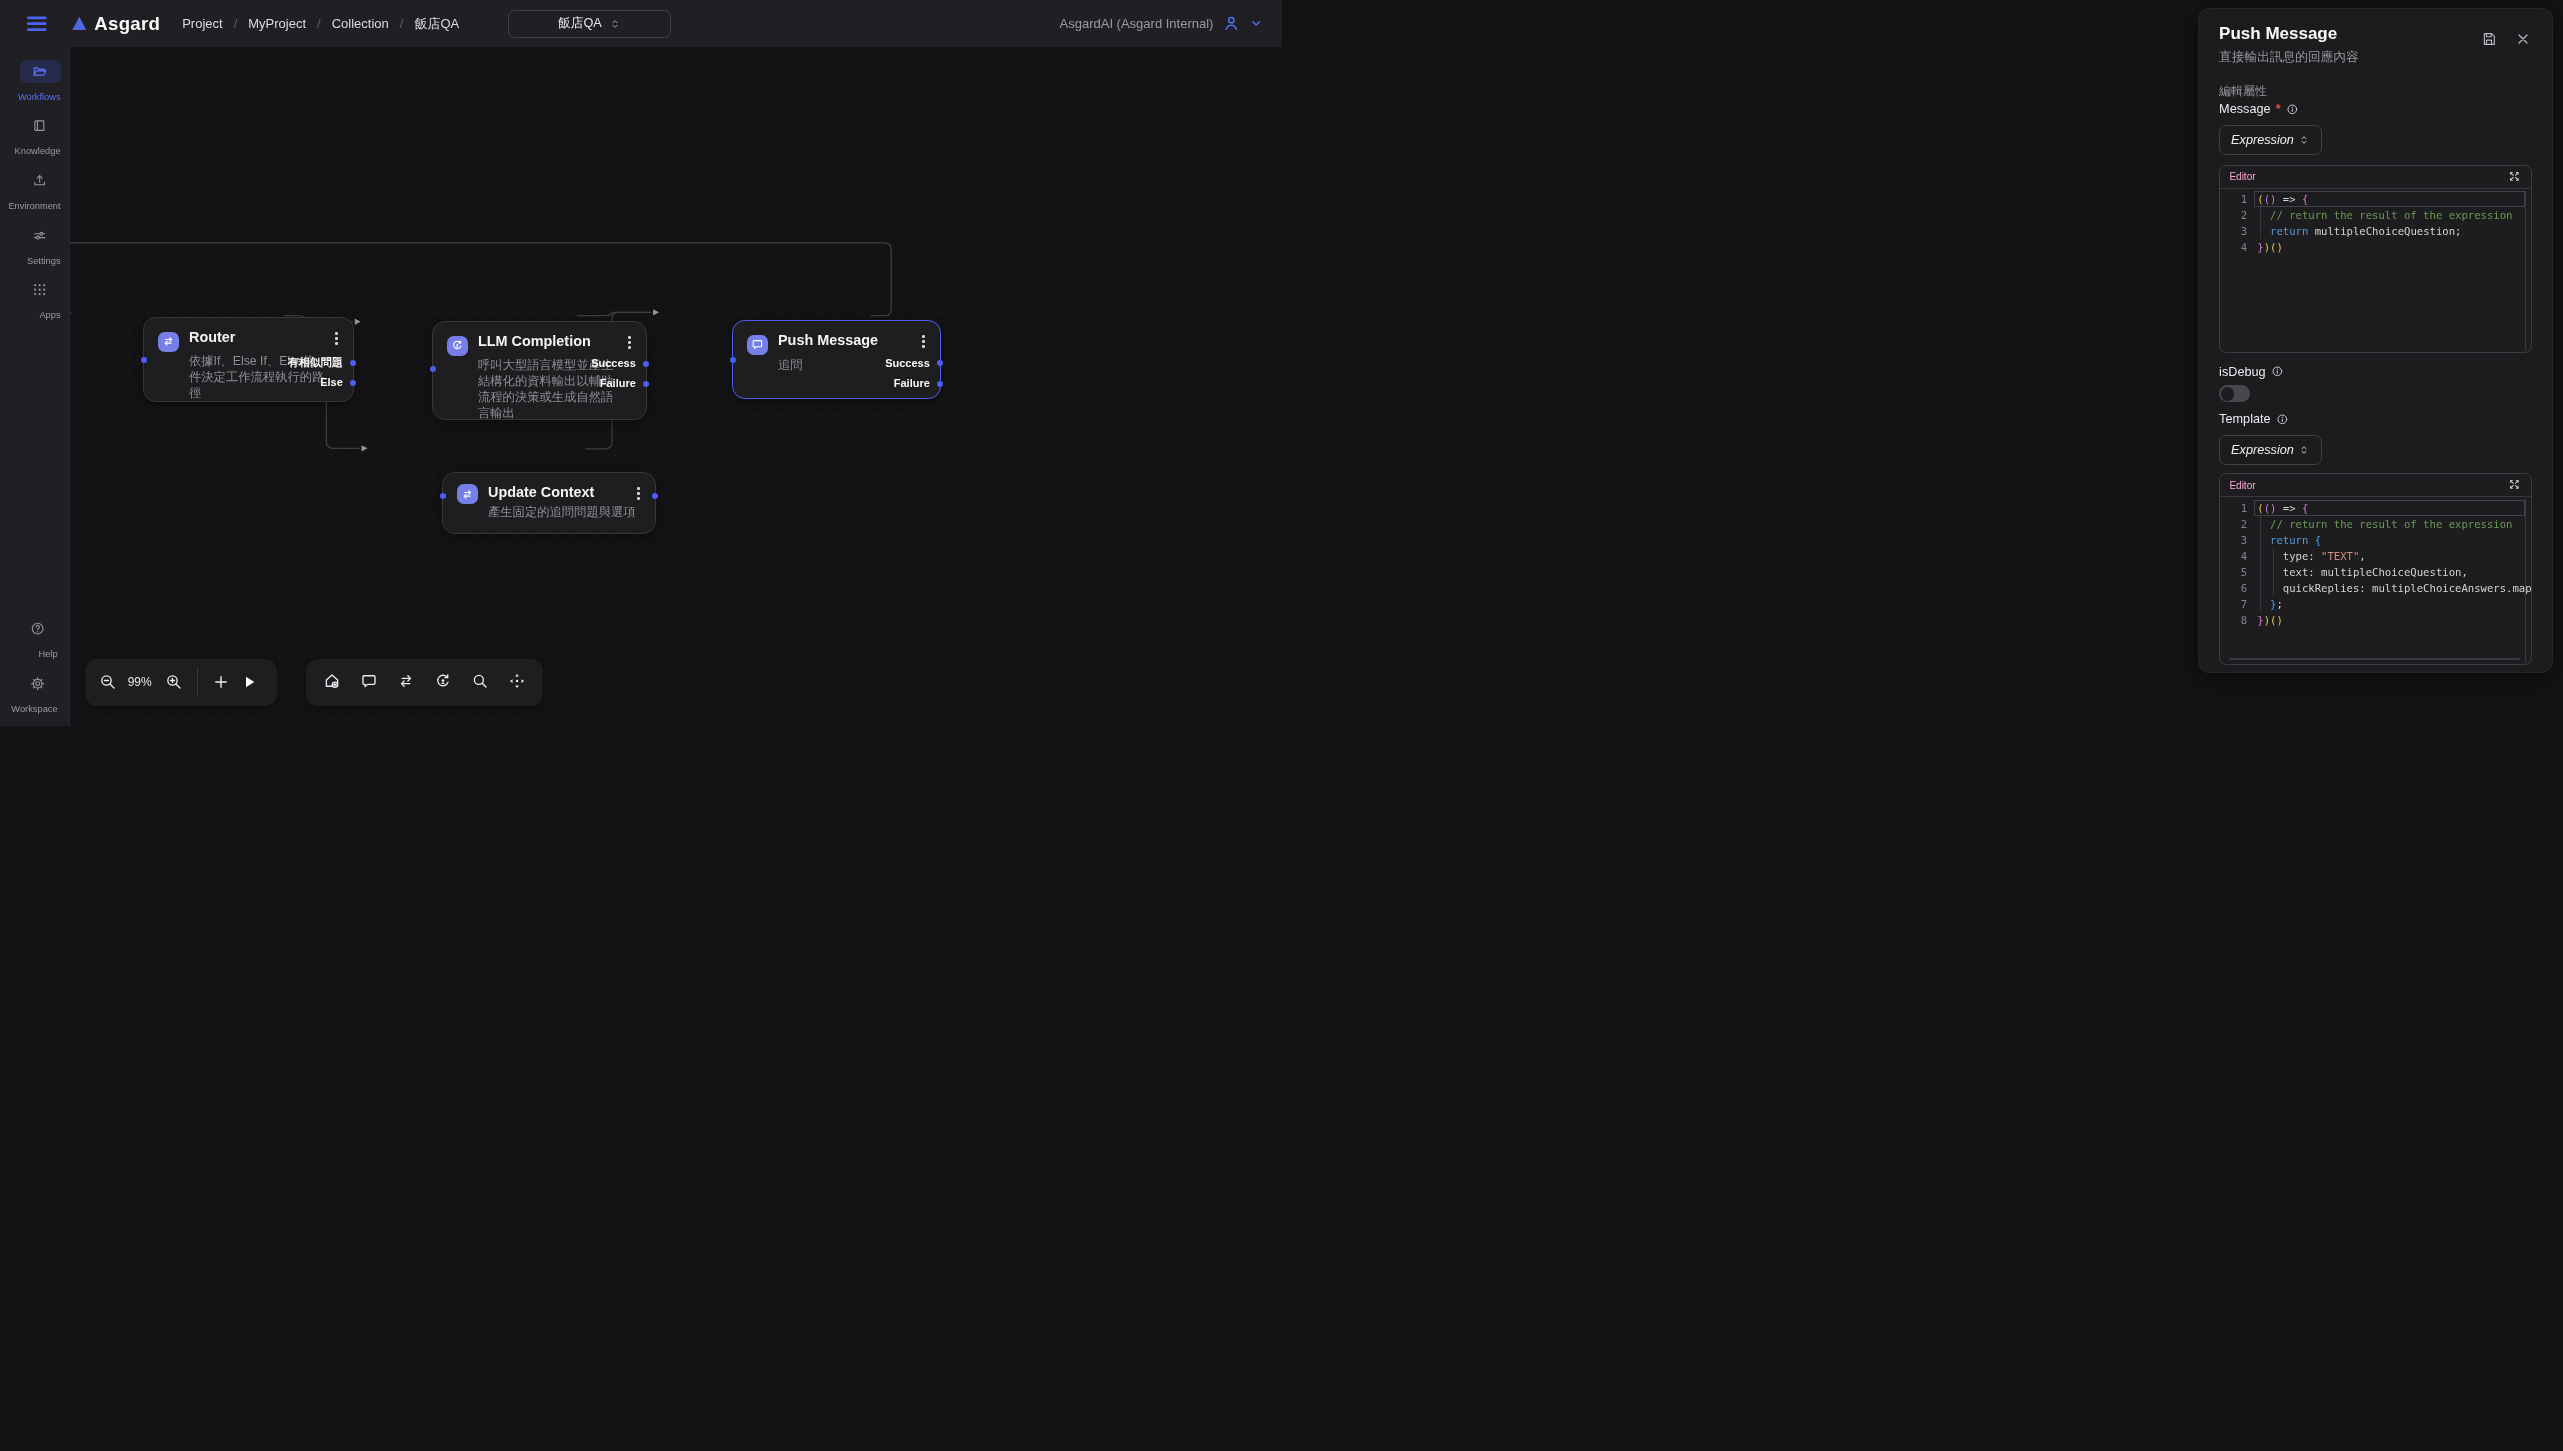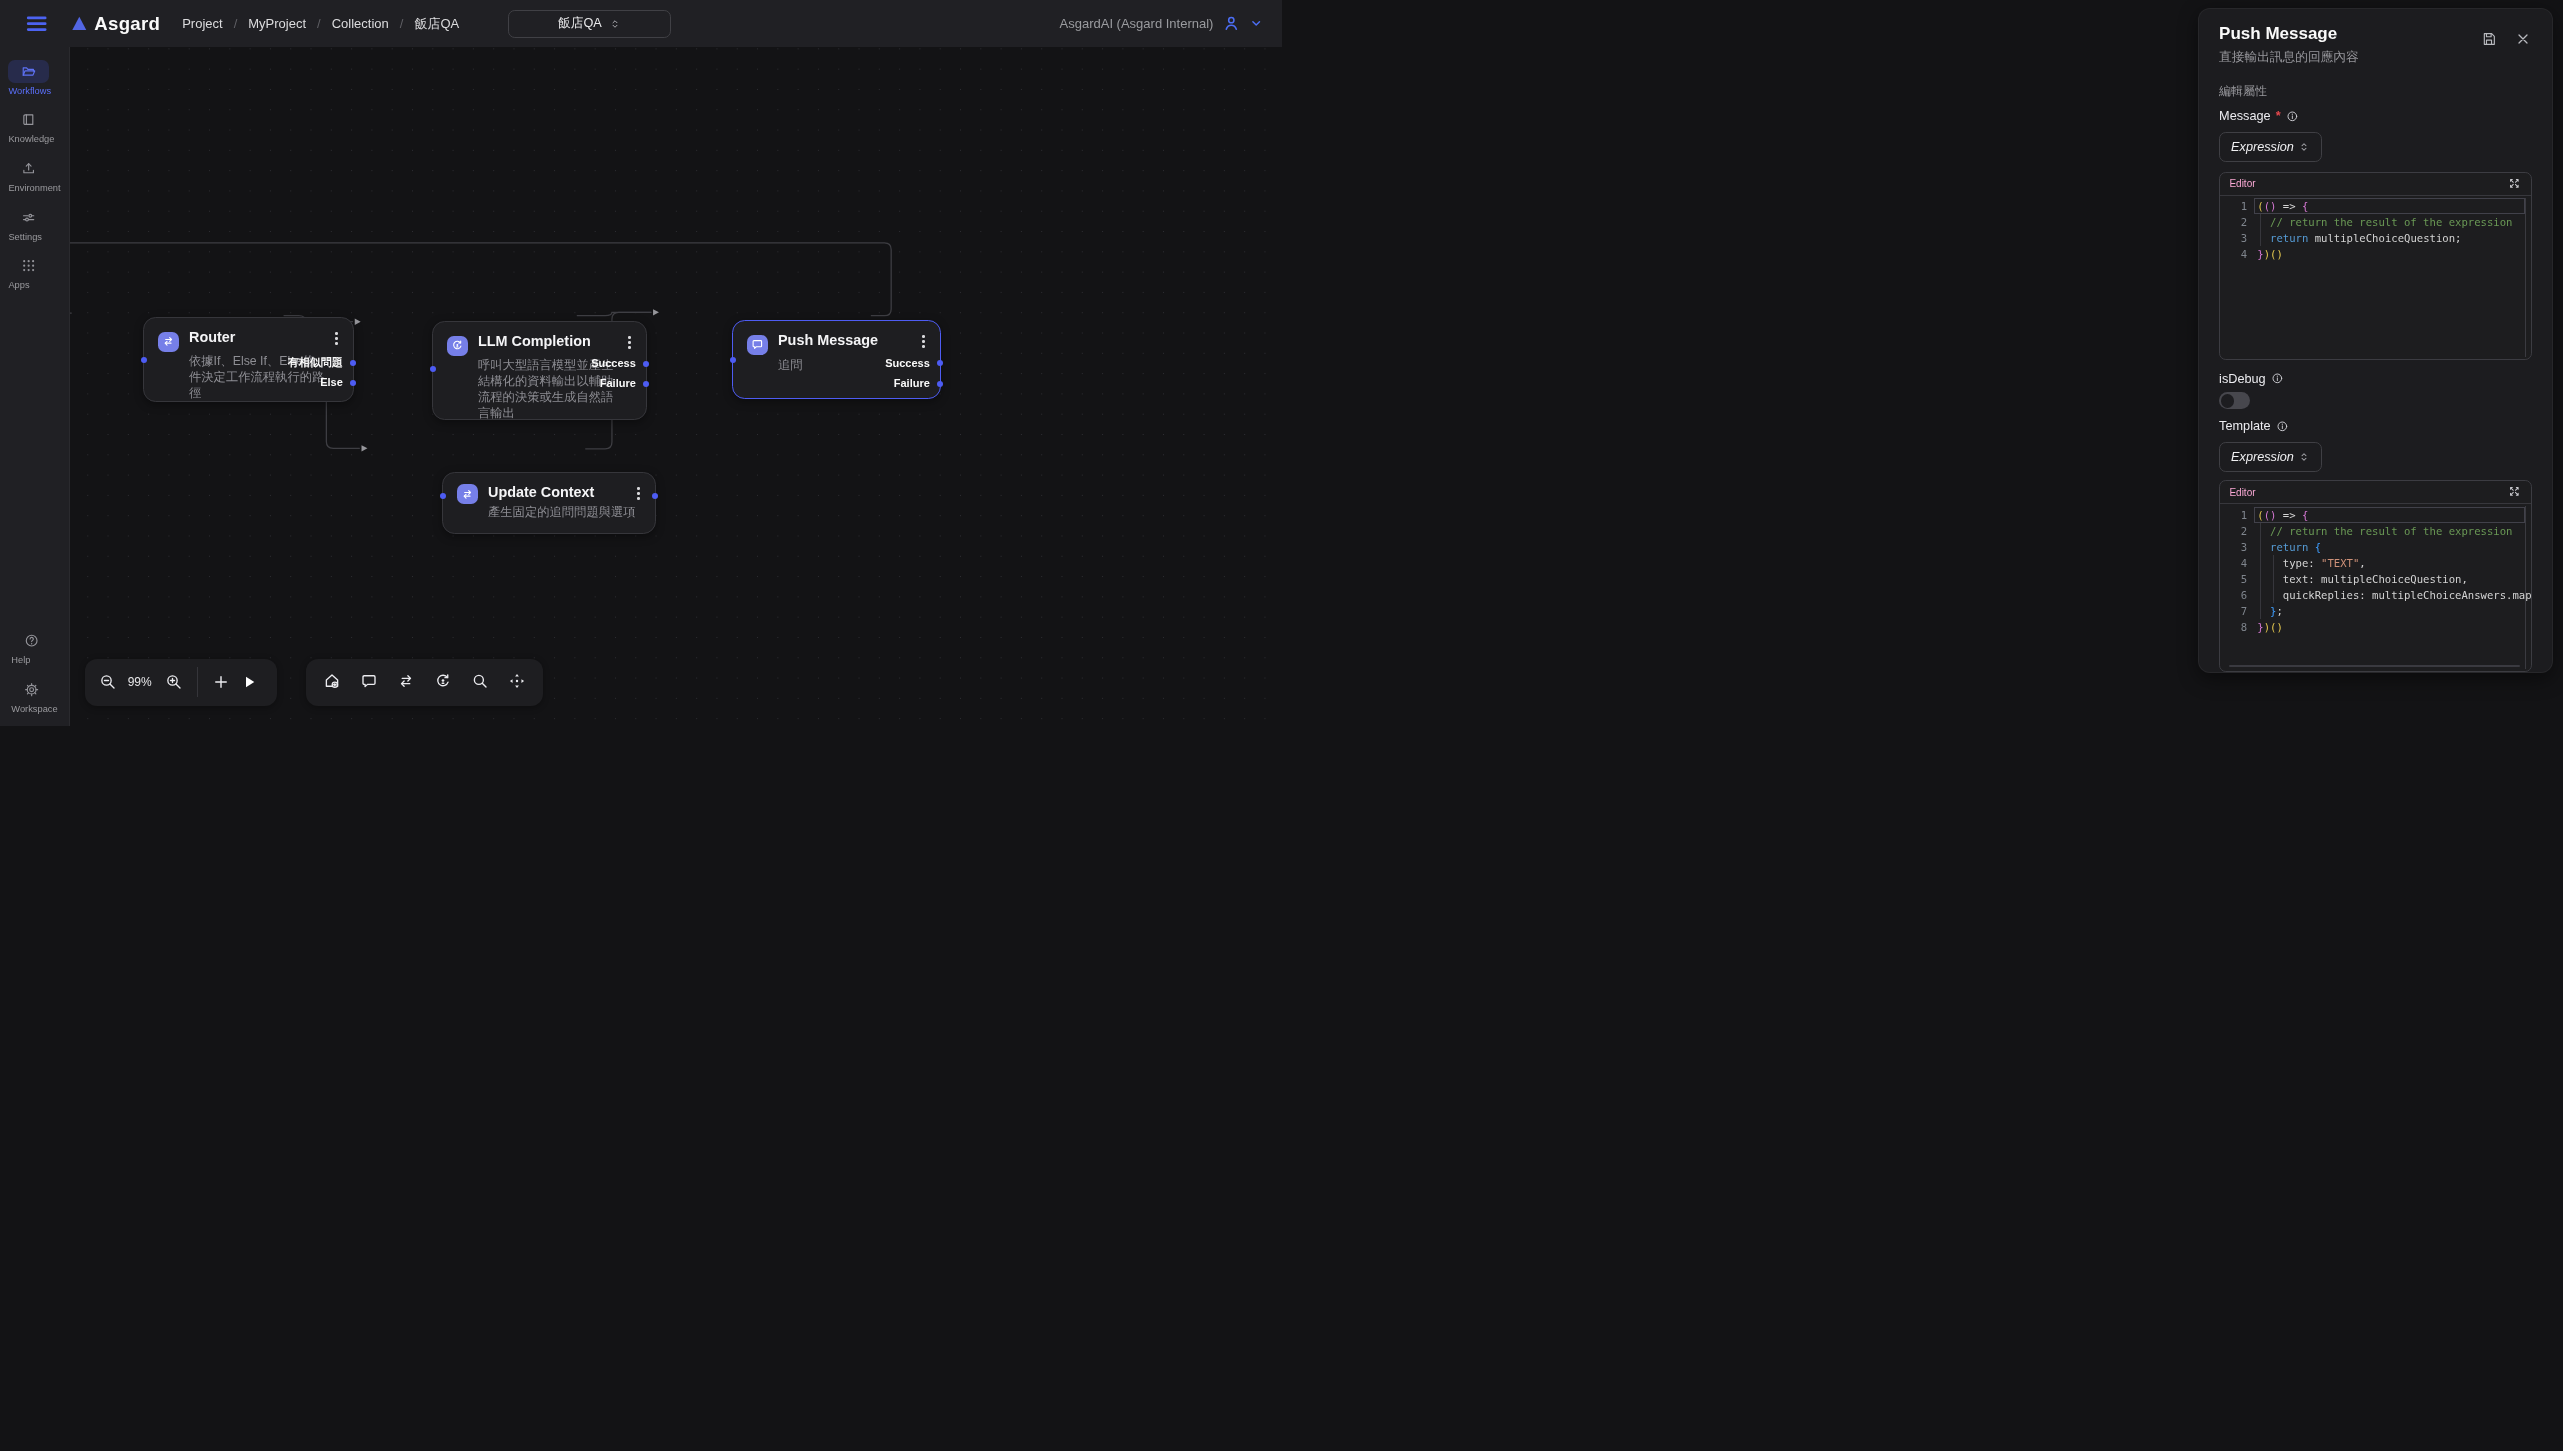--- a/index.html
+++ b/index.html
@@ -21,21 +21,21 @@
   .wf-select svg { width:12px; height:12px; color:#a9a9ae; }
   .top-spacer { flex:1; }
   .account { display:flex; align-items:center; gap:8.5px; margin-right:18.6px; }
   .account-label { color:#9a9b9f; font-size:13px; }
   .account svg { width:18.6px; height:18.6px; color:#4c6ef5; }
   .account .chev { width:14.4px; height:14.4px; }
 
   
   .sidebar { position:absolute; left:0; top:47px; width:70px; height:679px; background:#202024;
     border-right:0.8px solid #2a2a2e; display:flex; flex-direction:column; align-items:center; z-index:20; }
-  .side-item { margin-top:12.7px; display:flex; flex-direction:column; align-items:flex-start; gap:3px; cursor:pointer; }
+  .side-item { margin-top:12.7px; display:flex; flex-direction:column; align-items:flex-end; gap:9px; cursor:pointer; }
   .side-item .pill { width:41px; height:23px; border-radius:6.8px; display:flex; align-items:center; justify-content:center; color:#94949a; }
   .side-item.active .pill { background:#272b4b; color:#5e72f5; }
   .side-item .sicon, .side-item .sicon svg { width:15.3px; height:15.3px; display:block; }
   .side-item .slabel { font-size:9.3px; color:#9a9a9e; }
   .side-item.active .slabel { color:#5a6ffa; }
   .side-spacer { flex:1; }
   .side-bottom { margin-bottom:12px; }
 
   
   .canvas { position:absolute; left:70px; top:47px; width:1211px; height:679px; background:#131315;
@@ -75,21 +75,21 @@
   .ptitle { font-size:17px; font-weight:700; color:#fafafa; }
   .psub { font-size:12.7px; color:#97979c; margin-top:5.1px; }
   .picons { position:absolute; right:0; top:6.8px; display:flex; gap:17px; }
   .picon-btn { background:none; border:none; color:#b9babf; width:17px; height:17px; padding:0; cursor:pointer; }
   .picon-btn svg { width:16px; height:16px; }
   .psection { margin-top:17px; font-size:12px; color:#98989d; }
   .flabel { display:flex; align-items:center; gap:5.1px; font-size:12.7px; color:#ececf0; height:17px; }
   .flabel .req { color:#e5484d; font-weight:700; }
   .flabel .info { width:12.7px; height:12.7px; color:#cfcfd4; display:inline-flex; }
   .flabel .info svg { width:12.7px; height:12.7px; }
-  .mt14{margin-top:8px} .mt12{margin-top:10.2px} .mt10{margin-top:8.5px}
+  .mt14{margin-top:1px} .mt12{margin-top:10.2px} .mt10{margin-top:8.5px}
   .select-btn { margin-top:6.8px; width:103px; height:30px; border:0.8px solid #3f3f44; border-radius:6.8px;
     background:transparent; color:#f0f0f2; font-size:12.7px; font-family:inherit; display:flex; align-items:center;
     justify-content:space-between; padding:0 11px; cursor:pointer;font-style:italic; }
   .select-btn svg { width:12px; height:12px; color:#a9a9ae; }
   .toggle { margin-top:5.1px; width:30.5px; height:17px; border-radius:8.5px; background:#47474d; position:relative; cursor:pointer; }
   .toggle .knob { position:absolute; left:1.7px; top:1.7px; width:13.6px; height:13.6px; border-radius:50%; background:#1d1d20; }
 
   .editor { border:0.8px solid #3c3c42; border-radius:6.8px; background:#1d1d1f; overflow:hidden; }
   #editor-box-0 { margin-top:10.2px; height:188px; }
   #editor-box-1 { margin-top:8.5px; height:192px; }

